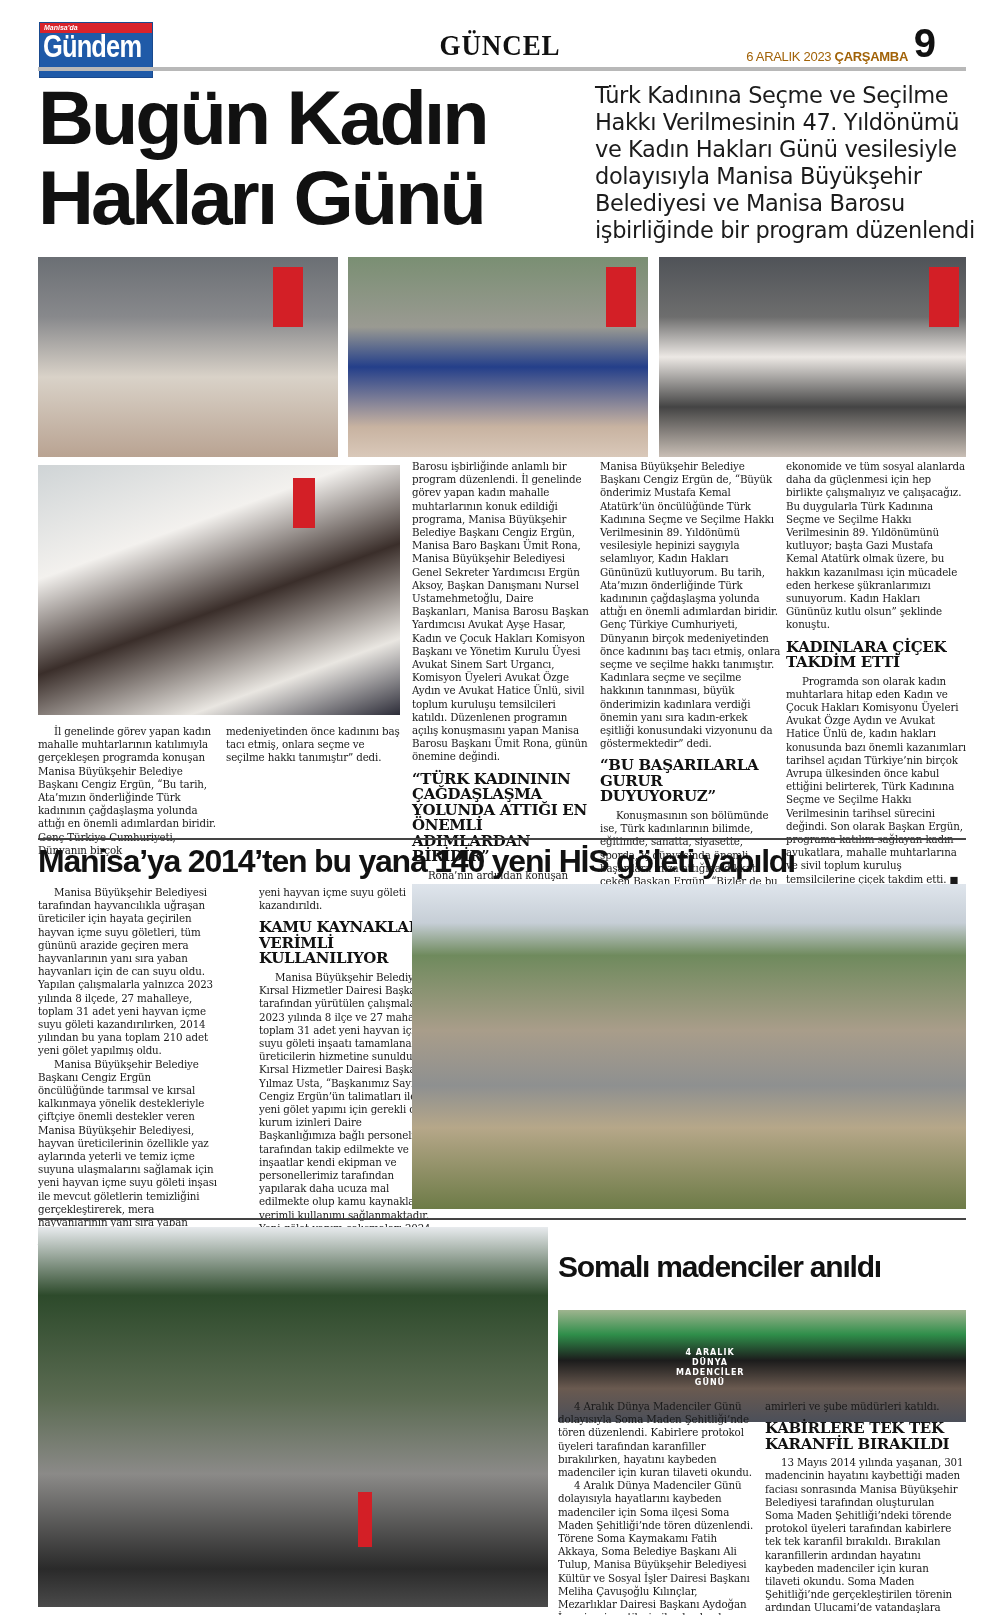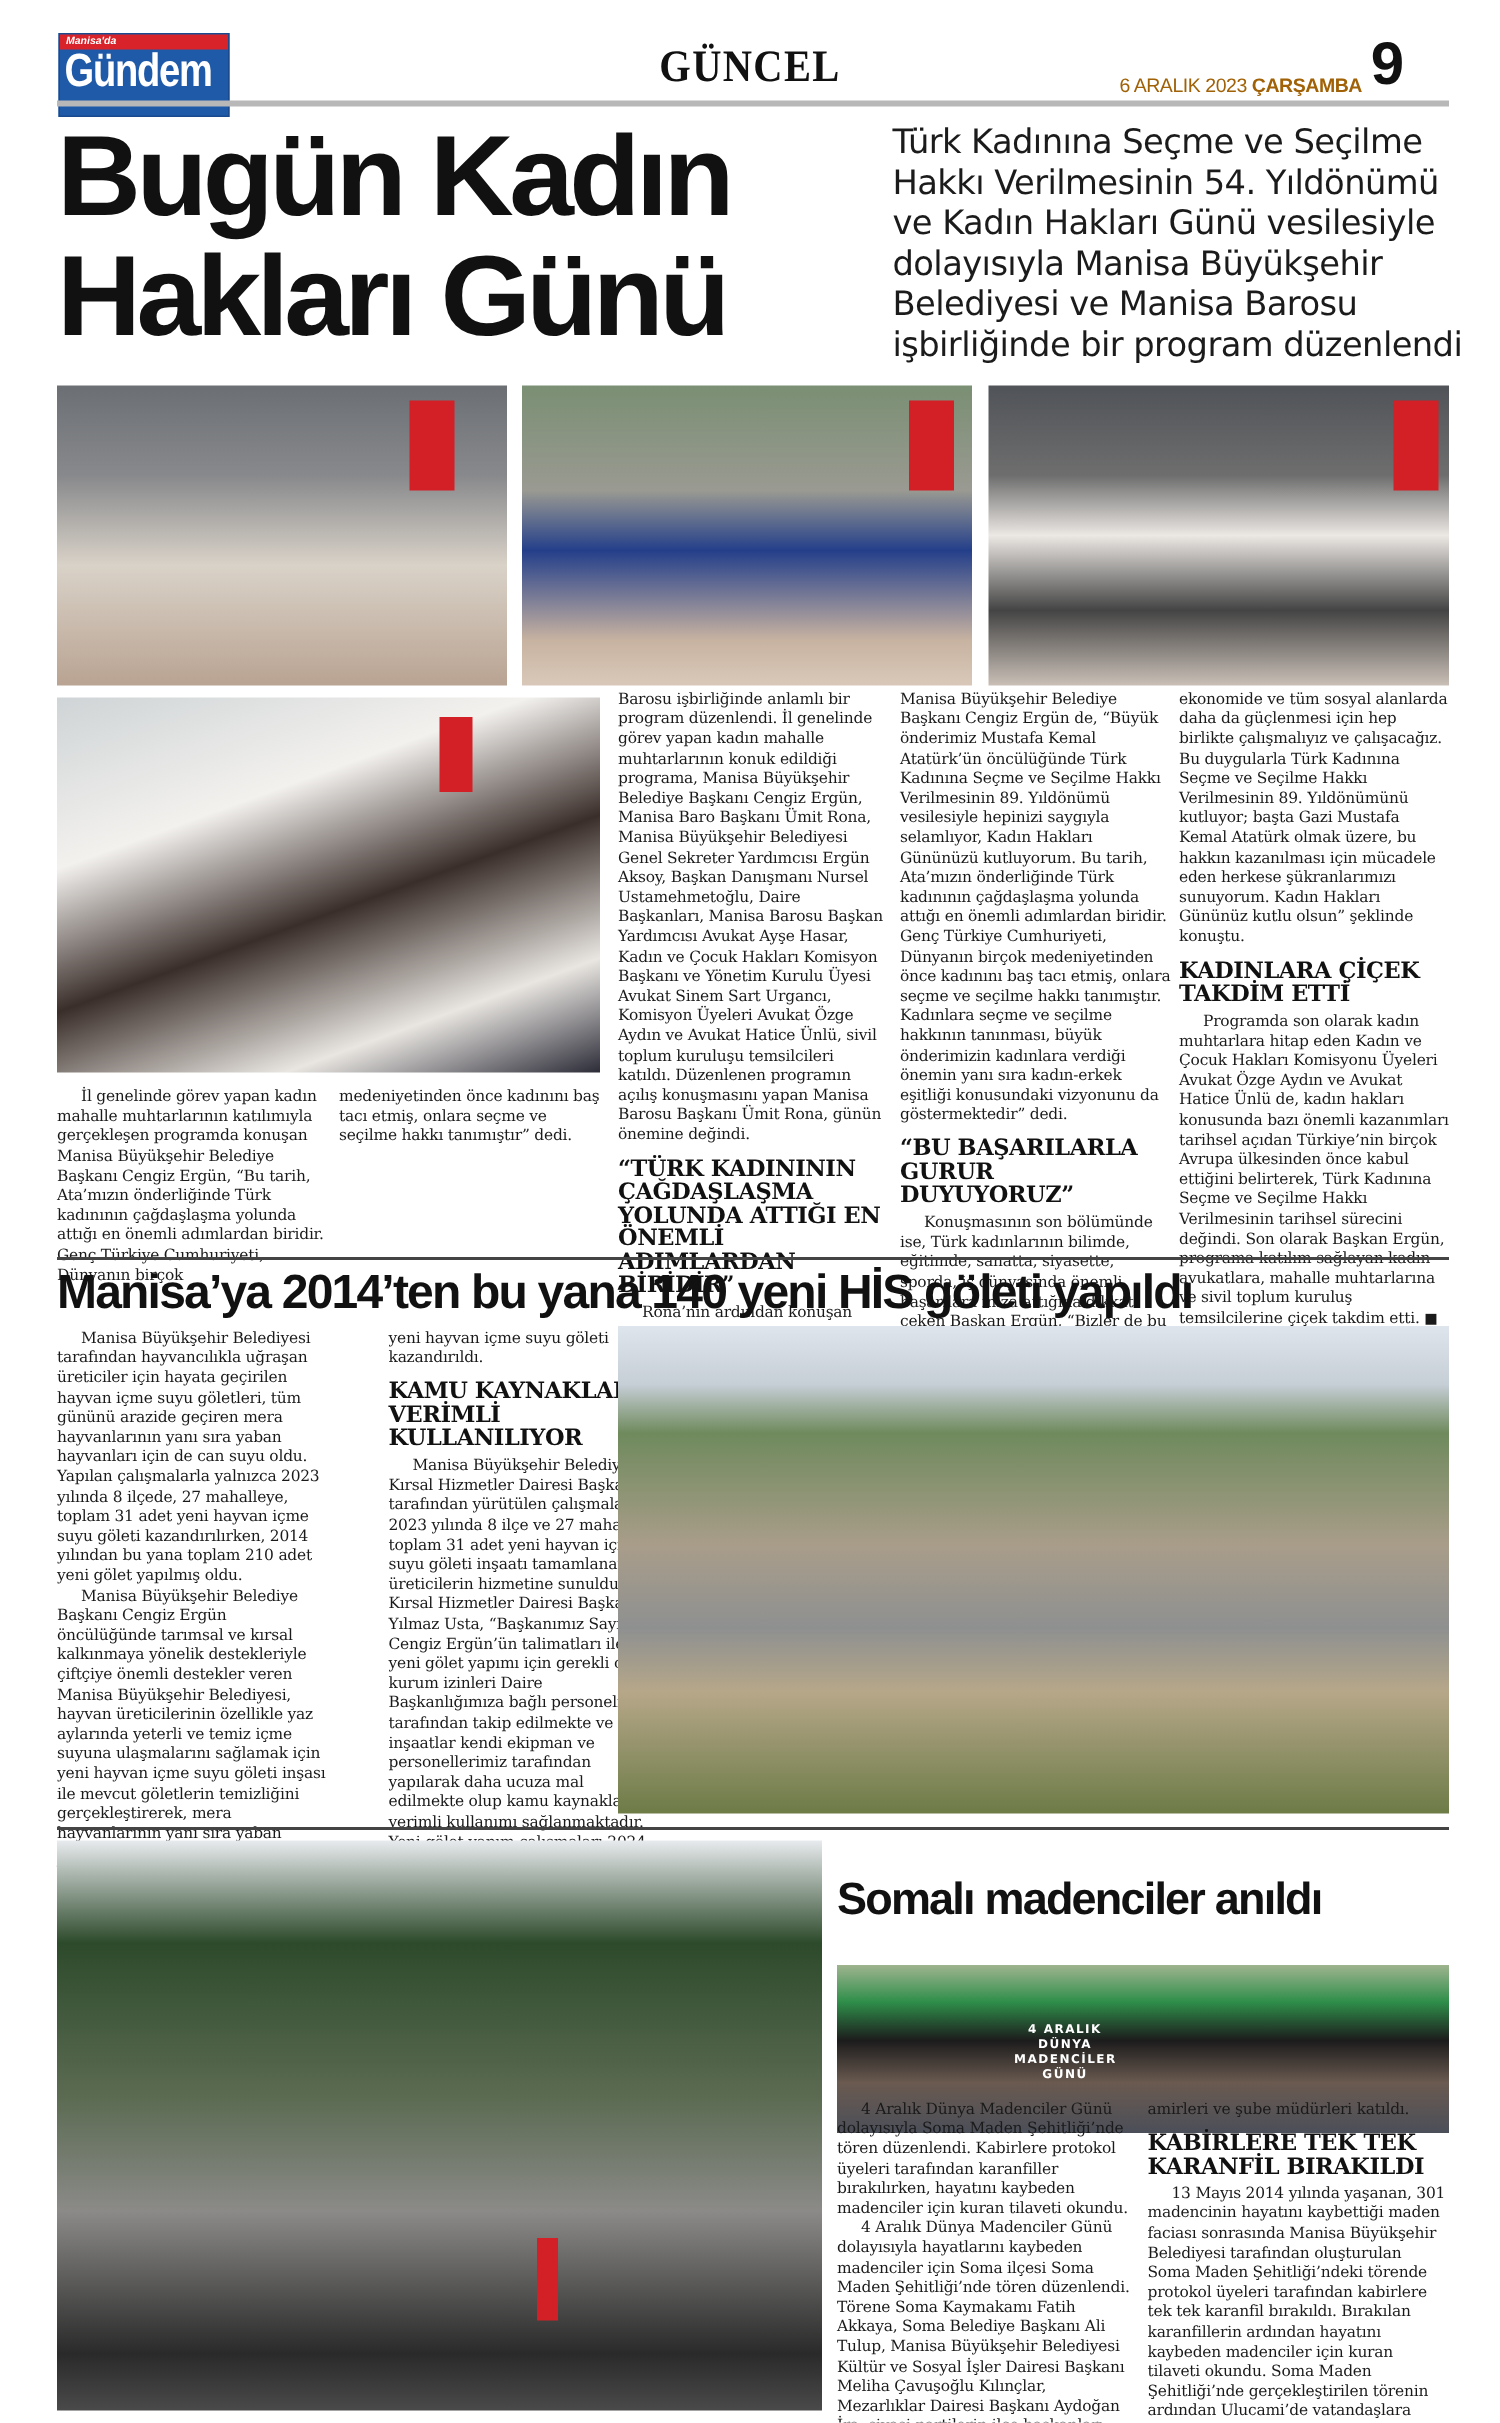--- a/index.html
+++ b/index.html
@@ -56,21 +56,21 @@
 </div>
 <div class="abs section">GÜNCEL</div>
 <div class="abs dateline"><span>6 ARALIK 2023</span> <b>ÇARŞAMBA</b></div>
 <div class="abs pagenum">9</div>
 <div class="abs rule-top"></div>
 
 <div class="abs h1">
   <div>Bugün Kadın</div>
   <div>Hakları Günü</div>
 </div>
-<div class="abs deck">Türk Kadınına Seçme ve Seçilme Hakkı Verilmesinin 54. Yıldönümü ve Kadın Hakları Günü vesilesiyle dolayısıyla Manisa Büyükşehir Belediyesi ve Manisa Barosu işbirliğinde bir program düzenlendi</div>
+<div class="abs deck">Türk Kadınına Seçme ve Seçilme Hakkı Verilmesinin 47. Yıldönümü ve Kadın Hakları Günü vesilesiyle dolayısıyla Manisa Büyükşehir Belediyesi ve Manisa Barosu işbirliğinde bir program düzenlendi</div>
 
 <div class="abs photo ph1">
   <div class="flag" style="left:235px"></div>
 </div>
 <div class="abs photo ph2">
   <div class="flag" style="left:258px"></div>
 </div>
 <div class="abs photo ph3">
   <div class="flag" style="left:270px"></div>
 </div>

